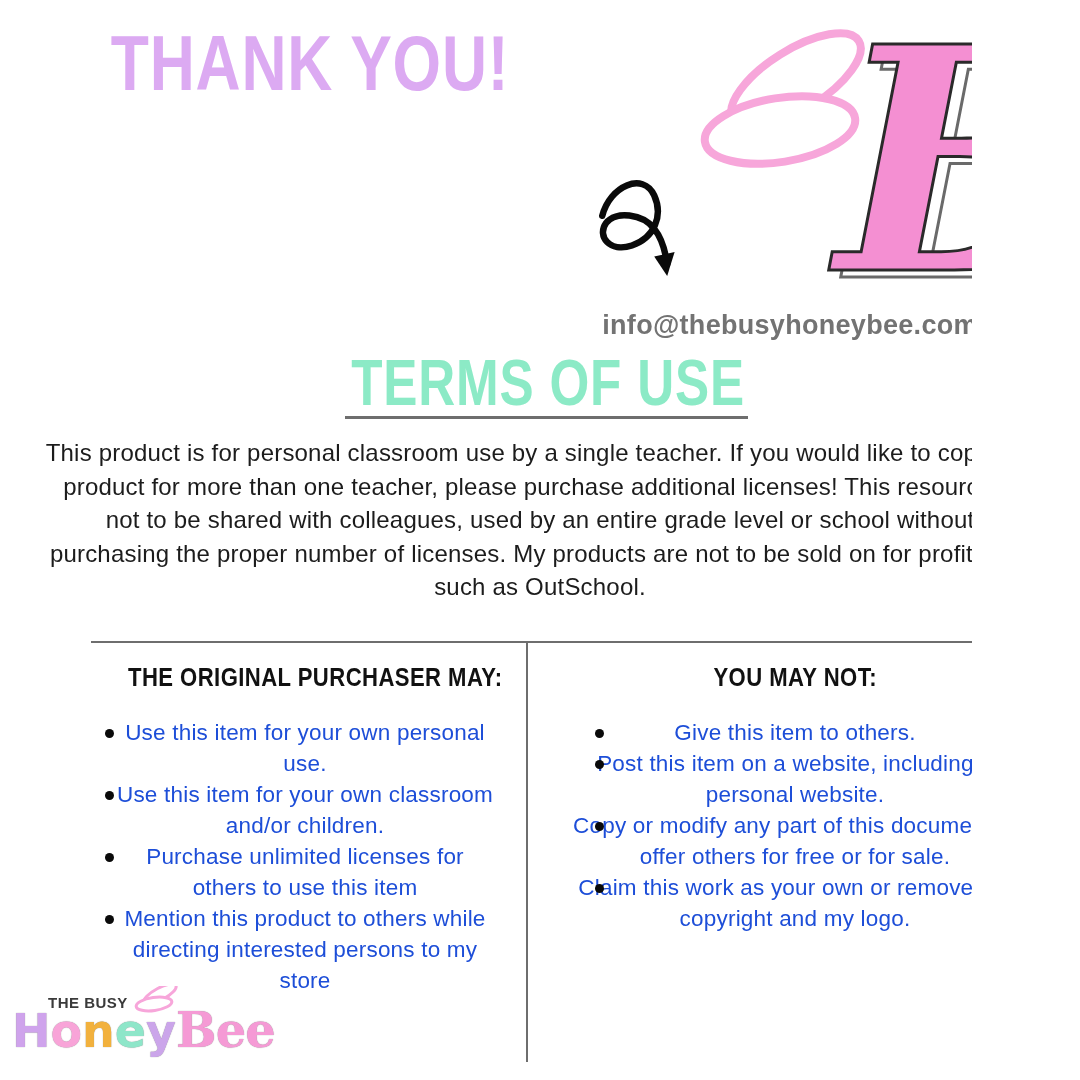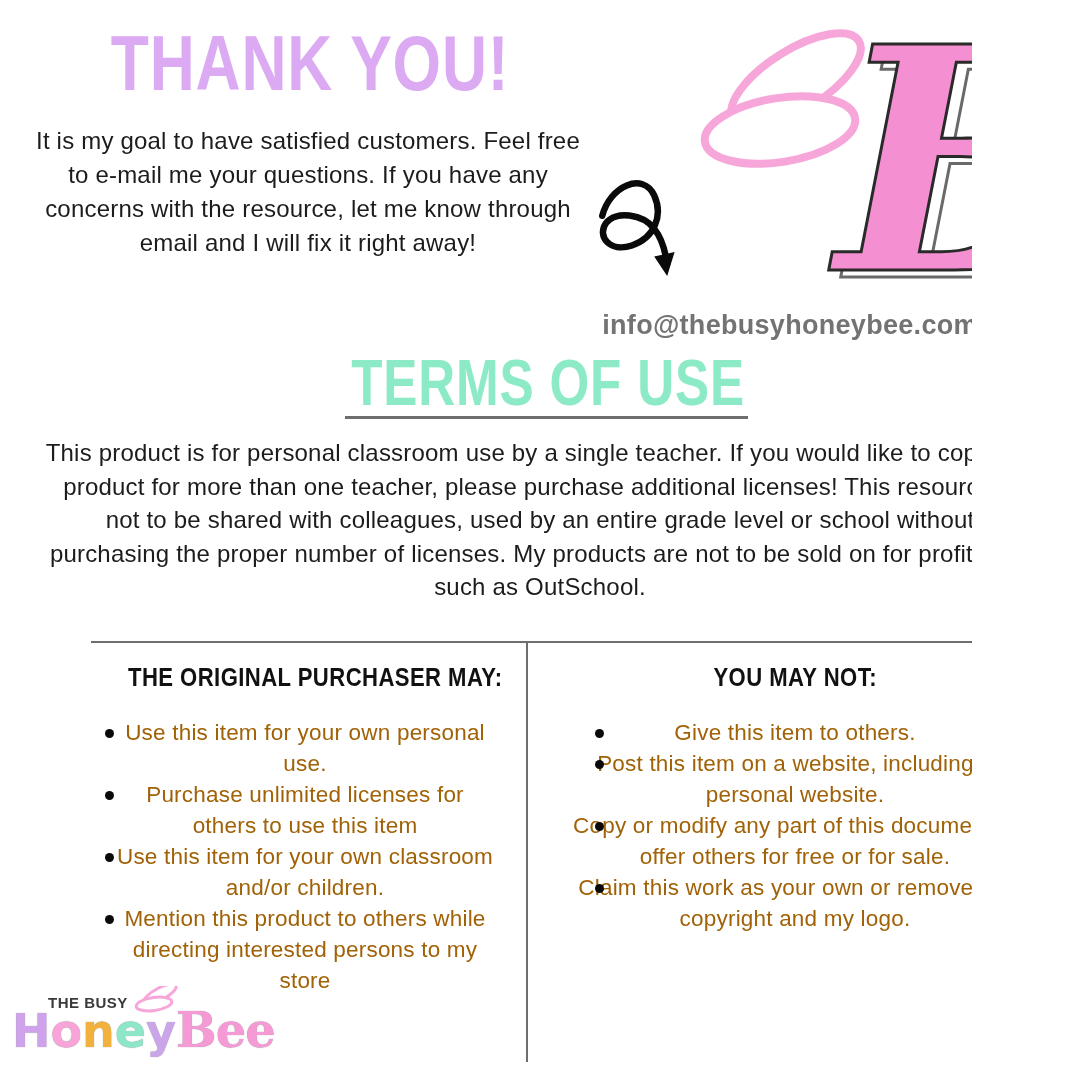--- a/index.html
+++ b/index.html
@@ -60,21 +60,21 @@
     text-align:center;font-weight:700;font-size:26px;color:#111;
     letter-spacing:0.5px;
   }
   .tou-list{list-style:none;margin:24px 0 0 0;padding:0;}
   .tou-list li{position:relative;margin:0 0 0 0;}
   .tou-list .bullet{
     position:absolute;left:10px;top:12px;width:9px;height:9px;border-radius:50%;background:#0a0a0a;
   }
   .col-right .tou-list .bullet{left:40px;}
   .tou-list .item-text{
-    text-align:center;font-size:22.5px;line-height:31px;color:#a16207;
+    text-align:center;font-size:22.5px;line-height:31px;color:#1d4ed8;
     letter-spacing:0.2px;padding:0 18px;
   }
 
   
   .footer-logo{position:absolute;left:12px;top:990px;width:240px;height:90px;}
   .footer-tagline{
     position:absolute;left:36px;top:4px;
     font-weight:700;font-size:15px;letter-spacing:0.5px;color:#3a3a3a;
   }
   .footer-word{position:absolute;left:0px;top:12px;white-space:nowrap;}
@@ -92,21 +92,20 @@
 </style>
 </head>
 <body>
 
 <div class="page">
 
   <div class="thank-title" style="color: rgb(220, 170, 242);">
     <span class="condensed">THANK YOU!</span>
   </div>
 
-  <div class="thank-msg">It is my goal to have satisfied customers. Feel free to e-mail me your questions. If you have any concerns with the resource, let me know through email and I will fix it right away!</div>
 
   <svg class="arrow-doodle" viewBox="0 0 110 130" aria-hidden="true">
     <path d="M 10 40 C 18 8, 54 -8, 66 18 C 76 40, 66 64, 42 72 C 18 80, 4 62, 14 48 C 24 34, 54 38, 66 54 C 74 64, 78 78, 80 92" fill="none" stroke="#0a0a0a" stroke-width="7" stroke-linecap="round"></path>
     <path d="M 66 84 L 80 105 L 88 79 Z" fill="#0a0a0a"></path>
   </svg>
 
   <svg class="b-logo" viewBox="0 0 392 292" aria-hidden="true">
     <g>
       <ellipse cx="118" cy="72" rx="74" ry="30" transform="rotate(-32 118 72)" fill="#ffffff" stroke="#f7a6da" stroke-width="8"></ellipse>
       <ellipse cx="102" cy="122" rx="76" ry="32" transform="rotate(-9 102 122)" fill="#ffffff" stroke="#f7a6da" stroke-width="8"></ellipse>
@@ -133,26 +132,26 @@
     </div>
     <ul class="tou-list">
 
         <li>
           <span class="bullet"></span>
           <div class="item-text">Use this item for your own personal use.</div>
         </li>
 
         <li>
           <span class="bullet"></span>
-          <div class="item-text">Purchase unlimited licenses for others to use this item</div>
+          <div class="item-text">Use this item for your own classroom and/or children.</div>
         </li>
 
         <li>
           <span class="bullet"></span>
-          <div class="item-text">Use this item for your own classroom and/or children.</div>
+          <div class="item-text">Purchase unlimited licenses for others to use this item</div>
         </li>
 
         <li>
           <span class="bullet"></span>
           <div class="item-text">Mention this product to others while directing interested persons to my store</div>
         </li>
       </ul>
   </div>
 
   <div class="col col-right">

